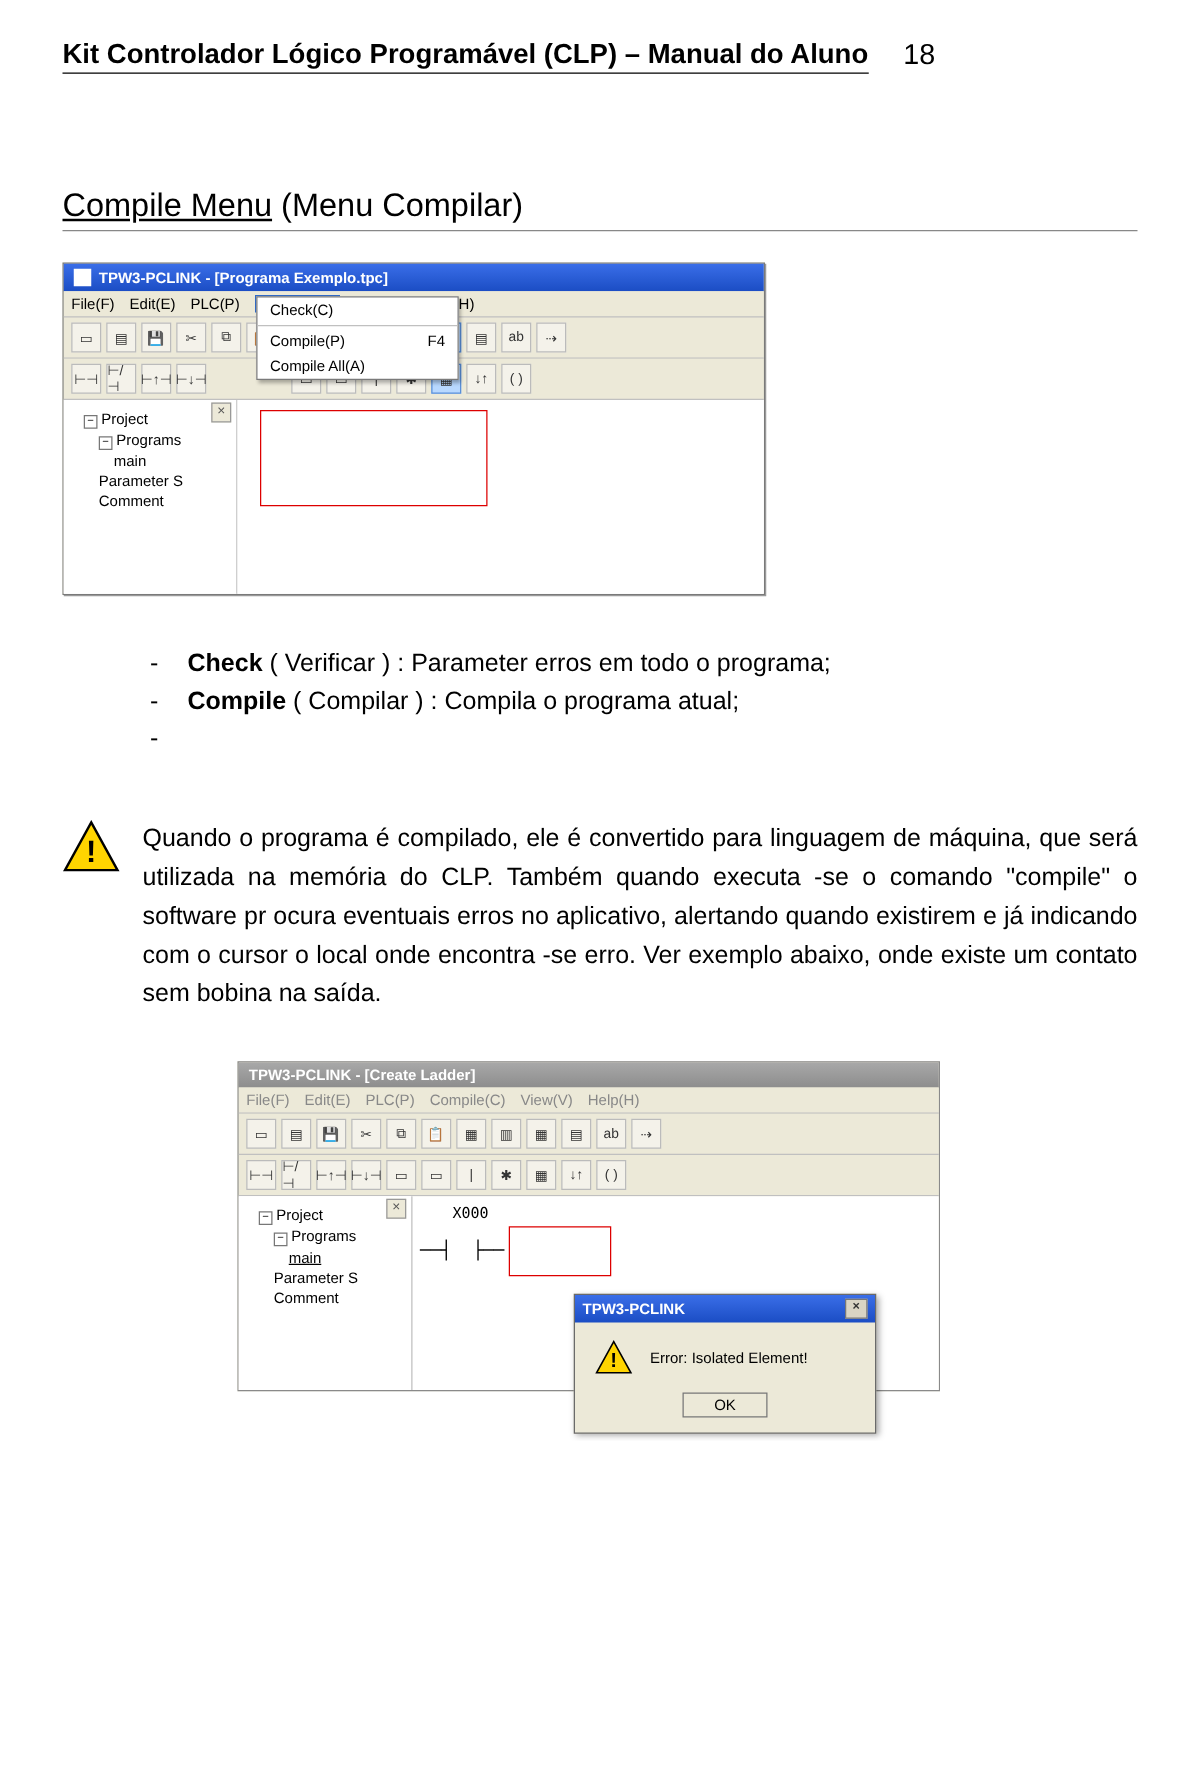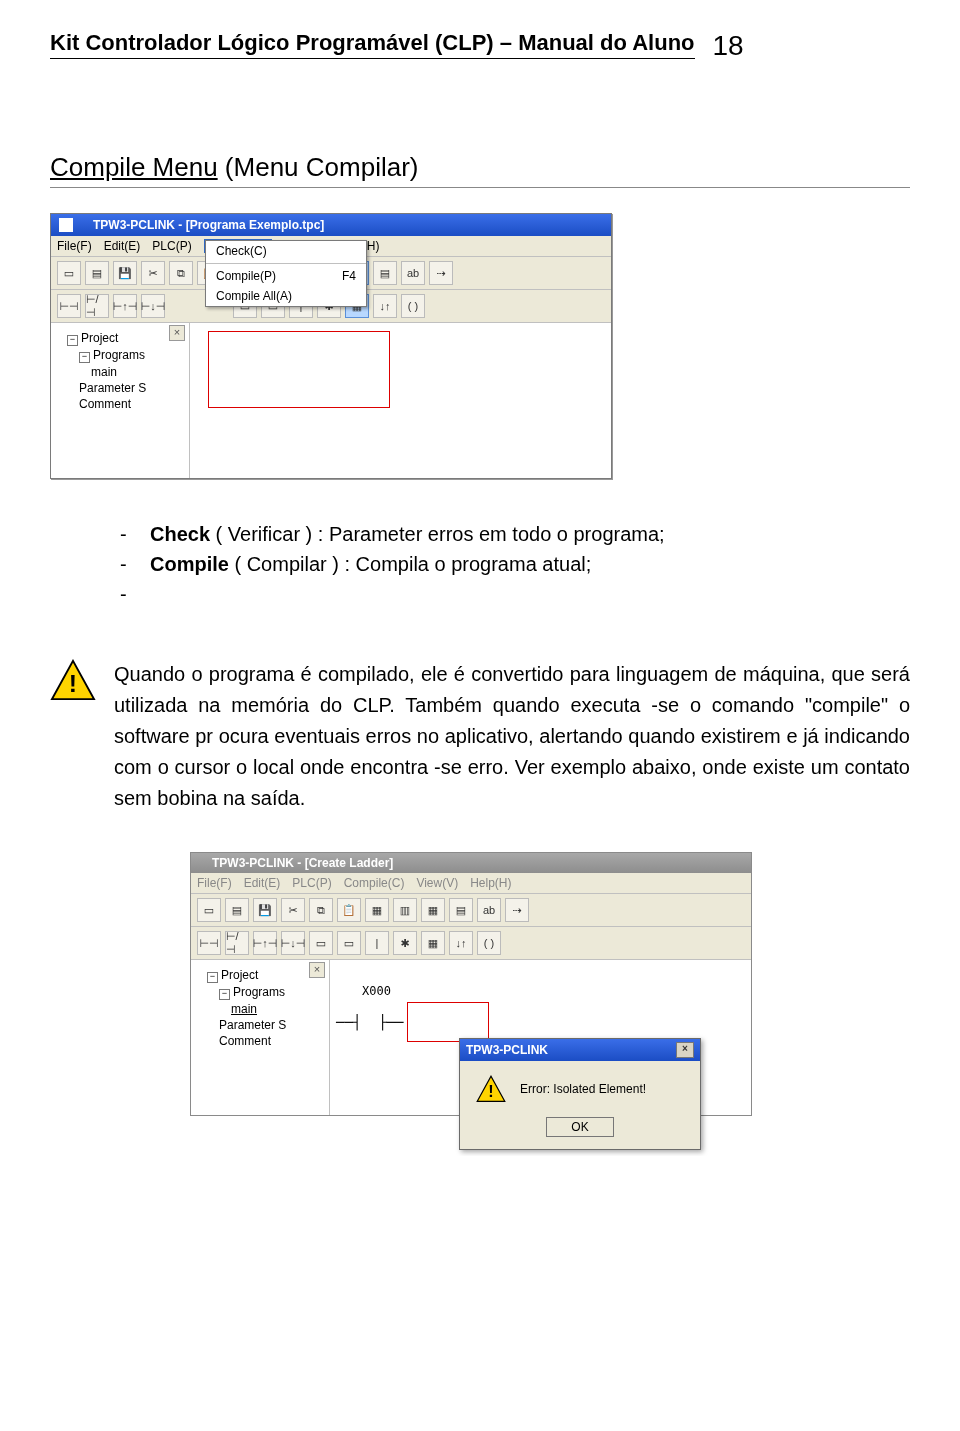--- a/index.html
+++ b/index.html
@@ -19,22 +19,22 @@
     justify-content: flex-start;
     align-items: flex-start;
   }
   .header-title {
     font-size: 22px;
     font-weight: bold;
     border-bottom: 1px solid #000;
     padding-bottom: 2px;
   }
   .page-number {
-    font-size: 28px;
-    margin-left: 18px;
+    font-size: 23px;
+    margin-left: 28px;
   }
   .section-title {
     margin-top: 90px;
     font-size: 26px;
     border-bottom: 1px solid #888;
     padding-bottom: 4px;
   }
   .section-title .u { text-decoration: underline; }
   .app-window {
     margin-top: 25px;
@@ -45,21 +45,21 @@
     background: #ece9d8;
     box-shadow: 1px 1px 0 #999;
   }
   .titlebar {
     background: linear-gradient(#3a6ee8, #1b4dc4);
     color: #fff;
     font-weight: bold;
     padding: 4px 8px;
     display: flex;
     align-items: center;
-    gap: 20px;
+    gap: 6px;
   }
   .titlebar .ico {
     width: 14px; height: 14px; background: #fff; display: inline-block;
   }
   .menubar {
     background: #ece9d8;
     padding: 3px 6px;
     display: flex;
     gap: 12px;
     border-bottom: 1px solid #c0c0c0;
@@ -154,33 +154,33 @@
     border: 1px solid #8a8a8a;
     width: 560px;
     background: #ece9d8;
     font-family: Tahoma, Arial, sans-serif;
     font-size: 12px;
     position: relative;
   }
   .titlebar2 {
     background: linear-gradient(#a8a8a8, #8d8d8d);
     color: #fff; font-weight:bold;
-    padding: 3px 21px;
+    padding: 3px 8px;
   }
   .menubar2 {
     background: #ece9d8; padding: 3px 6px;
     display:flex; gap:12px; color:#888;
     border-bottom:1px solid #c0c0c0;
   }
   .workspace2 {
     display:flex; background:#fff; height:155px; position:relative;
   }
   .canvas2 { flex:1; padding:6px; font-family: monospace; font-size:13px; }
   .contact-row { display:flex; align-items:center; margin-top:4px; }
-  .contact-label { margin-left: 26px; font-size:12px;margin-top:18px; }
+  .contact-label { margin-left: 26px; font-size:12px; }
   .red-rect2 { border:1px solid #d00; width:80px; height:38px; display:inline-block; margin-left:4px; vertical-align:middle;}
   .dialog {
     position:absolute;
     left: 220px; top: 78px;
     width: 240px;
     border: 1px solid #6a6a6a;
     background: #ece9d8;
     box-shadow: 2px 2px 5px rgba(0,0,0,0.35);
     margin-left: 48px;
   }

